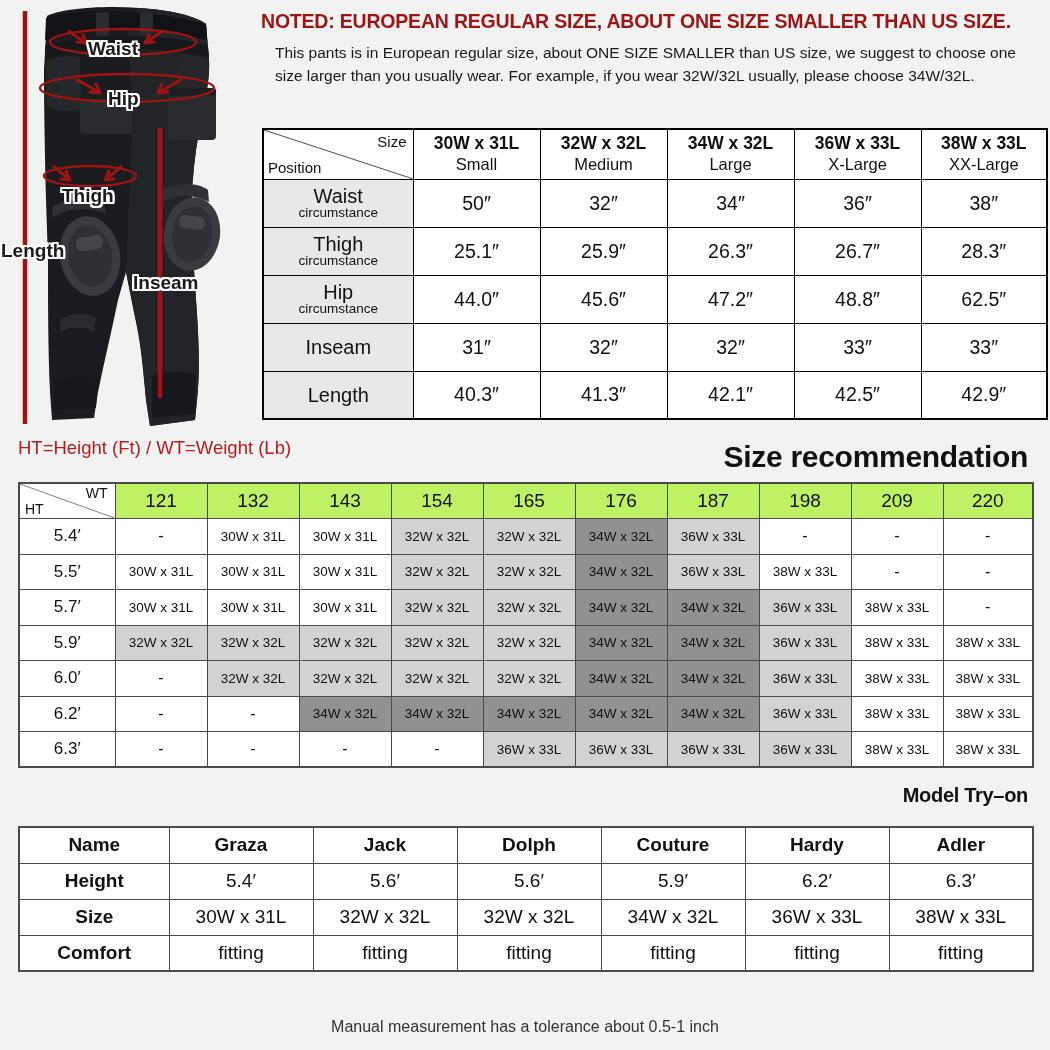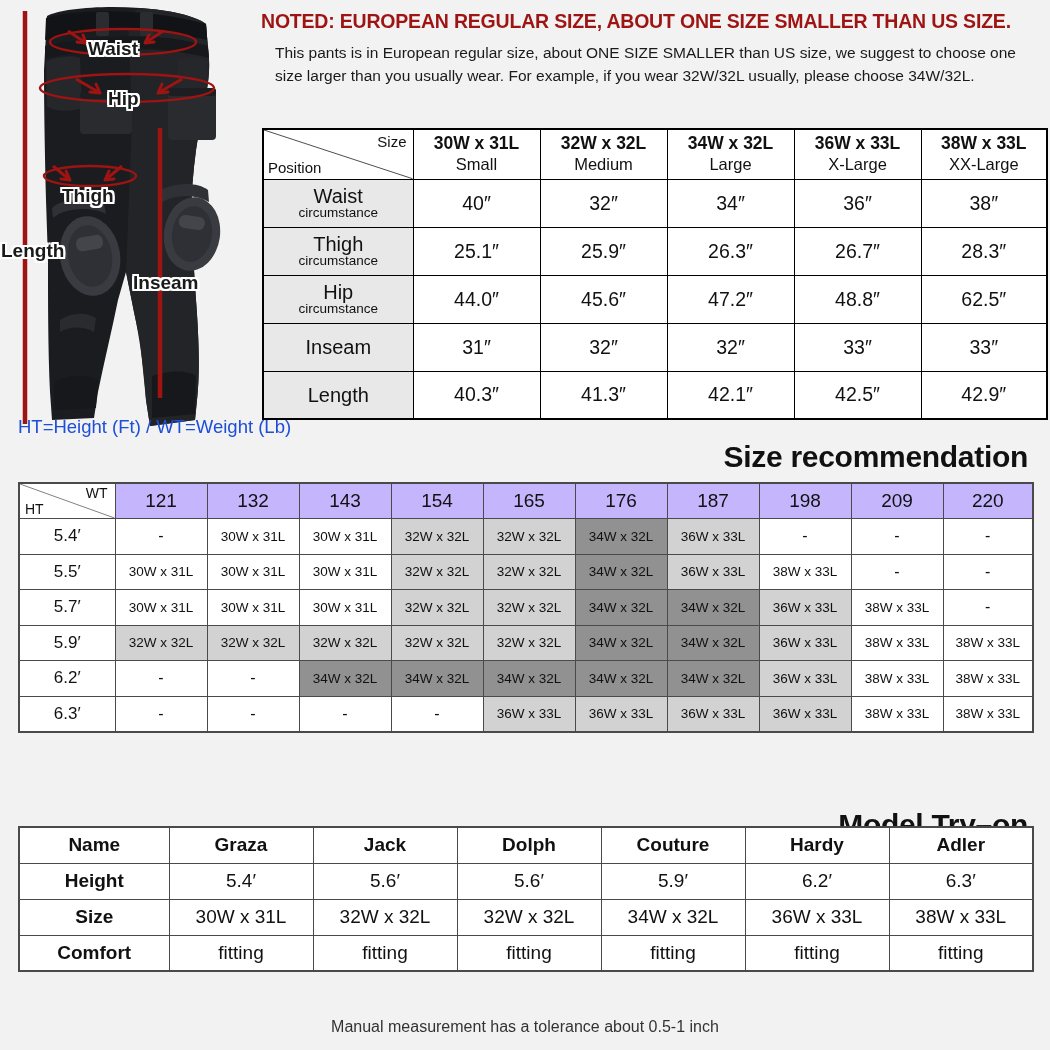--- a/index.html
+++ b/index.html
@@ -65,47 +65,47 @@
   table.meas .val { font-size: 19.5px; }
   .corner {
     position: relative; background: #fff; height: 56px; padding: 0;
   }
   .corner .diag { position: absolute; left: 0; top: 0; width: 100%; height: 100%; }
   .corner .c-tr { position: absolute; right: 6px; top: 3px; font-size: 15px; }
   .corner .c-bl { position: absolute; left: 4px; bottom: 3px; font-size: 15px; }
 
   
   .htwt {
-    position: absolute; left: 18px; top: 416px;
-    font-size: 18.5px; color: #1d4ed8;
+    position: absolute; left: 18px; top: 437px;
+    font-size: 18.5px; color: #b91c1c;
   }
   .sr-title {
     position: absolute; right: 22px; top: 440px;
     font-size: 30px; font-weight: bold; color: #111; letter-spacing: -0.3px;
   }
 
   
   .rec-wrap { position: absolute; left: 18px; top: 482px; width: 1002px; }
   table.rec { width: 1014px; border: 2.5px solid #4a4a4a; }
   table.rec td { border: 1.4px solid #4a4a4a; height: 35.5px; font-size: 13.5px; }
   table.rec td.ht { font-size: 17px; background: #fff; }
-  table.rec td.wt { font-size: 19px; background: #c4b5fd; }
+  table.rec td.wt { font-size: 19px; background: #bef264; }
   table.rec td.dash { font-size: 16px; }
   td.sh-light { background: #d2d2d2; }
   td.sh-dark  { background: #919191; }
   td.sh-none  { background: #fff; }
   .corner2 { position: relative; background: #fff; height: 40px; padding: 0; }
   .corner2 .diag { position: absolute; left: 0; top: 0; width: 100%; height: 100%; }
   .corner2 .c-tr { position: absolute; right: 7px; top: 1px; font-size: 14px; }
   .corner2 .c-bl { position: absolute; left: 5px; bottom: 1px; font-size: 14px; }
 
   
   .mt-title {
-    position: absolute; right: 22px; top: 808px;
-    font-size: 30px; font-weight: bold; color: #111; letter-spacing: -0.3px;
+    position: absolute; right: 22px; top: 784px;
+    font-size: 20px; font-weight: bold; color: #111; letter-spacing: -0.3px;
   }
   .try-wrap { position: absolute; left: 18px; top: 826px; width: 1014px; }
   table.try { width: 1014px; border: 2.5px solid #4a4a4a; }
   table.try td { border: 1.6px solid #4a4a4a; height: 36px; }
   table.try td.lab { font-weight: bold; font-size: 19px; }
   table.try td.nm  { font-weight: bold; font-size: 19px; }
   table.try td.v   { font-size: 19px; }
   table.try td.v .lb { font-size: 12.5px; }
   .footnote {
     position: absolute; left: 0; top: 1018px; width: 1050px;
@@ -205,21 +205,21 @@
                 <span class="c-bl">Position</span>
               </td>
               <td class="hcell">30W x 31L<br><span class="sub">Small</span></td>
               <td class="hcell">32W x 32L<br><span class="sub">Medium</span></td>
               <td class="hcell">34W x 32L<br><span class="sub">Large</span></td>
               <td class="hcell">36W x 33L<br><span class="sub">X-Large</span></td>
               <td class="hcell">38W x 33L<br><span class="sub">XX-Large</span></td>
             </tr>
             <tr>
               <td class="rowlab">Waist<span class="sub2">circumstance</span></td>
-              <td class="val">40″</td>
+              <td class="val">50″</td>
               <td class="val">32″</td>
               <td class="val">34″</td>
               <td class="val">36″</td>
               <td class="val">38″</td>
             </tr>
             <tr>
               <td class="rowlab">Thigh<span class="sub2">circumstance</span></td>
               <td class="val">25.1″</td>
               <td class="val">25.9″</td>
               <td class="val">26.3″</td>
@@ -339,20 +339,33 @@
             <td class="sh-light">32W x 32L</td>
             <td class="sh-light">32W x 32L</td>
             <td class="sh-light">32W x 32L</td>
             <td class="sh-dark">34W x 32L</td>
             <td class="sh-dark">34W x 32L</td>
             <td class="sh-light">36W x 33L</td>
             <td class="sh-none">38W x 33L</td>
             <td class="sh-none">38W x 33L</td>
           </tr>
           <tr>
+            <td class="ht">6.0′</td>
+            <td class="sh-none dash">-</td>
+            <td class="sh-light">32W x 32L</td>
+            <td class="sh-light">32W x 32L</td>
+            <td class="sh-light">32W x 32L</td>
+            <td class="sh-light">32W x 32L</td>
+            <td class="sh-dark">34W x 32L</td>
+            <td class="sh-dark">34W x 32L</td>
+            <td class="sh-light">36W x 33L</td>
+            <td class="sh-none">38W x 33L</td>
+            <td class="sh-none">38W x 33L</td>
+          </tr>
+          <tr>
             <td class="ht">6.2′</td>
             <td class="sh-none dash">-</td>
             <td class="sh-none dash">-</td>
             <td class="sh-dark">34W x 32L</td>
             <td class="sh-dark">34W x 32L</td>
             <td class="sh-dark">34W x 32L</td>
             <td class="sh-dark">34W x 32L</td>
             <td class="sh-dark">34W x 32L</td>
             <td class="sh-light">36W x 33L</td>
             <td class="sh-none">38W x 33L</td>

